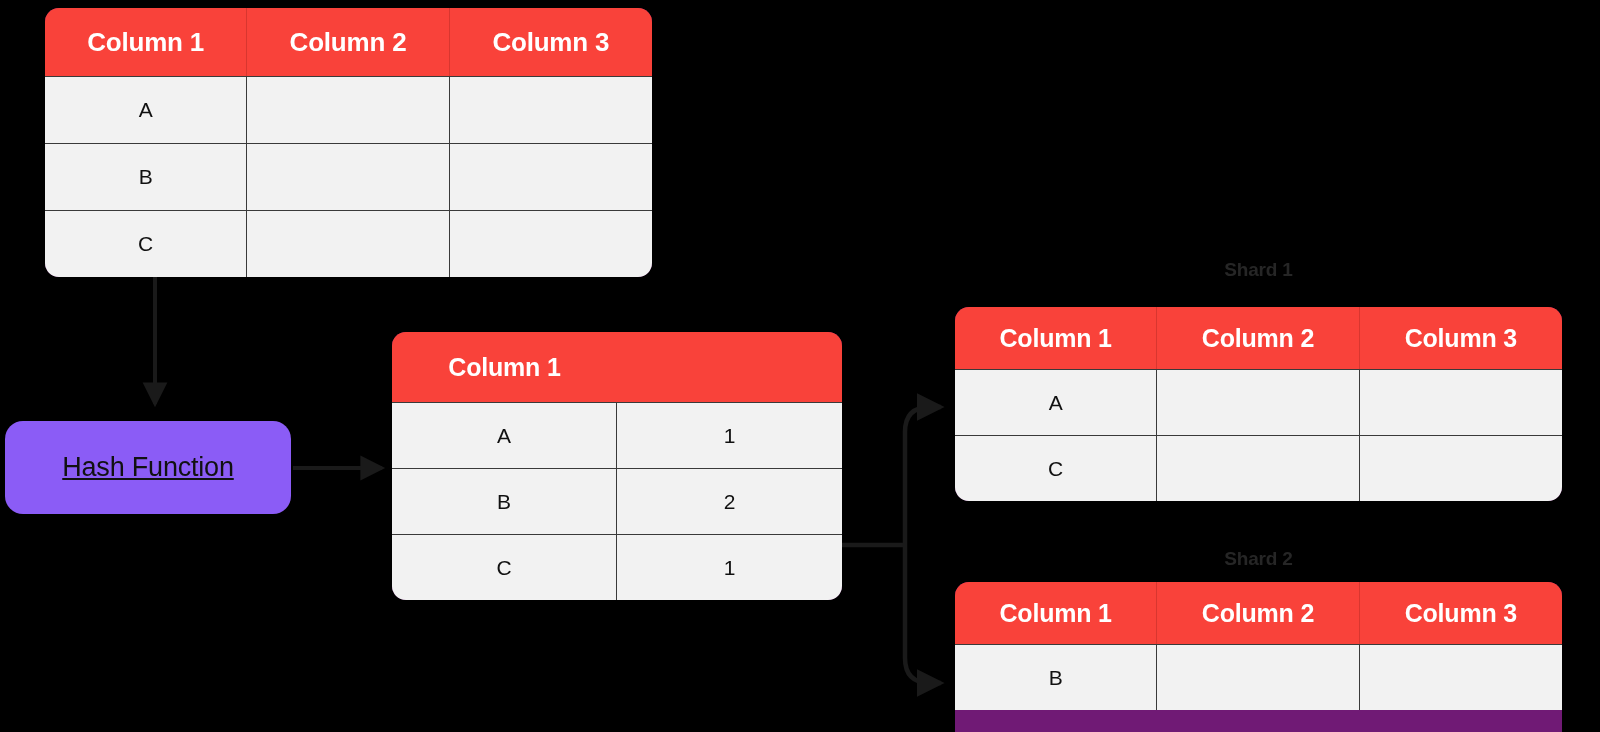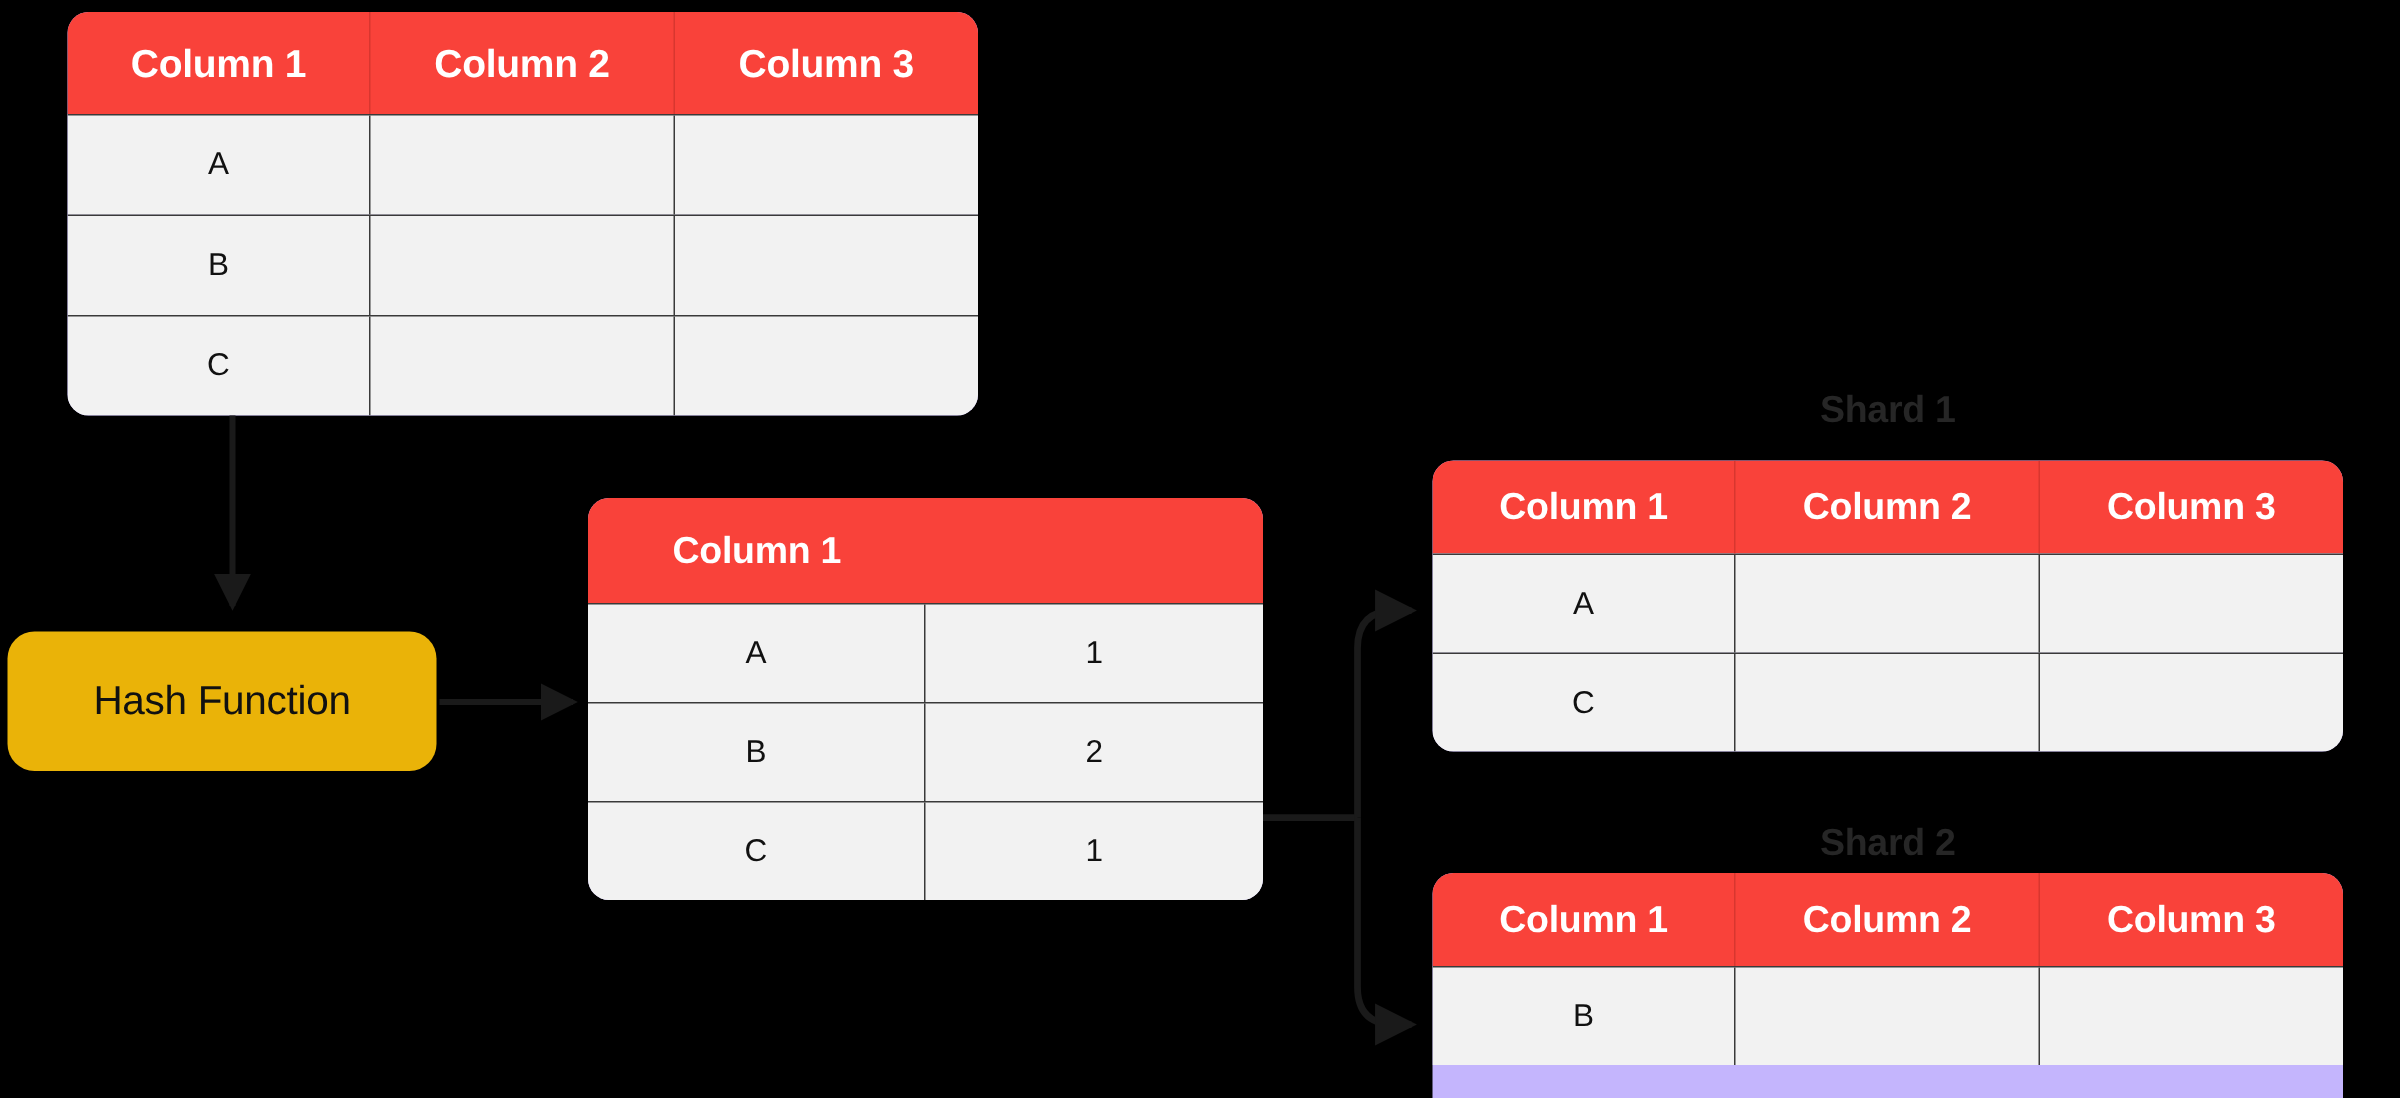--- a/index.html
+++ b/index.html
@@ -22,21 +22,21 @@
     width: 1600px;
     height: 732px;
     background: #000000;
   }
 
   
   .tbl {
     position: absolute;
     border-radius: 14px;
     overflow: hidden;
-    background: #c4b5fd;
+    background: #701a75;
     box-sizing: border-box;
     text-align: right;
   }
   .tbl .row {
     display: flex;
     width: 100%;
     box-sizing: border-box;
   }
   .tbl .row.head {
     background: #F9423A;
@@ -102,46 +102,47 @@
   .shard-tbl .row.head .cell { font-size: 25px; }
   .shard-tbl .row.body .cell { font-size: 21px; }
   .shard-tbl .cell { width: 33.333%; }
 
   #table-shard1 { top: 307px; height: 194px; }
   #table-shard2 { top: 582px; height: 150px; border-bottom-left-radius: 0; border-bottom-right-radius: 0; }
 
   .shard-label {
     position: absolute;
     color: #262626;
-    font-size: 25px;
+    font-size: 19px;
     font-weight: 700;
     letter-spacing: -0.2px;
     text-align: center;
     width: 607px;
     left: 955px;
   }
   #shard-label-1 { top: 259px; }
   #shard-label-2 { top: 548px; }
 
   
   #hash-function-box {
     position: absolute;
     left: 5px;
     top: 421px;
     width: 286px;
     height: 93px;
-    background: #eab308;
+    background: #8b5cf6;
     border-radius: 18px;
     display: flex;
     align-items: center;
     justify-content: center;
     color: #111111;
     font-size: 27px;
     font-weight: 400;
     letter-spacing: -0.2px;
+    text-decoration: underline;
   }
 
   
   #arrows {
     position: absolute;
     left: 0; top: 0;
     width: 1600px; height: 732px;
     pointer-events: none;
   }
 </style>

